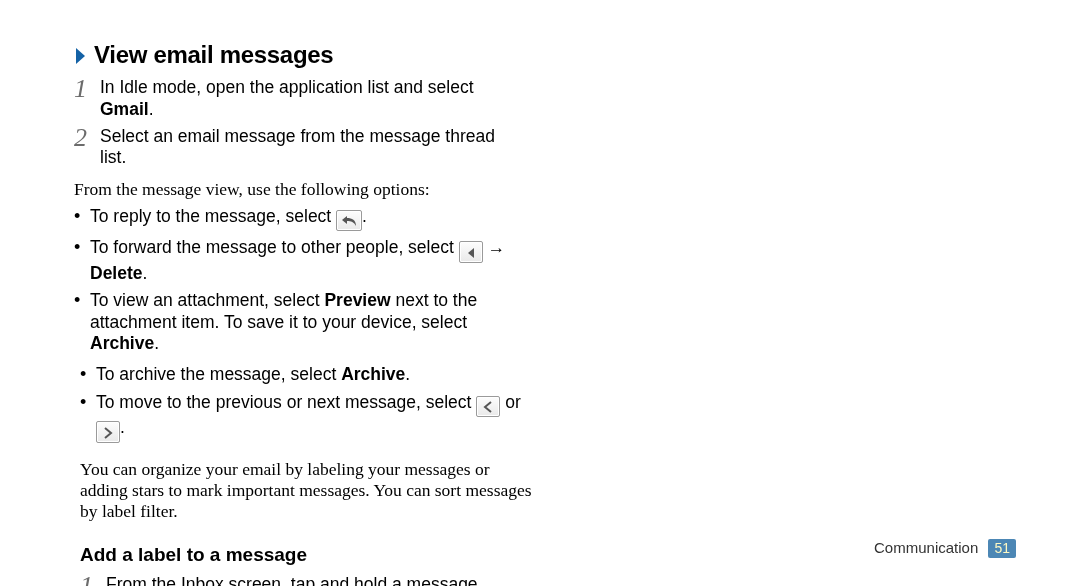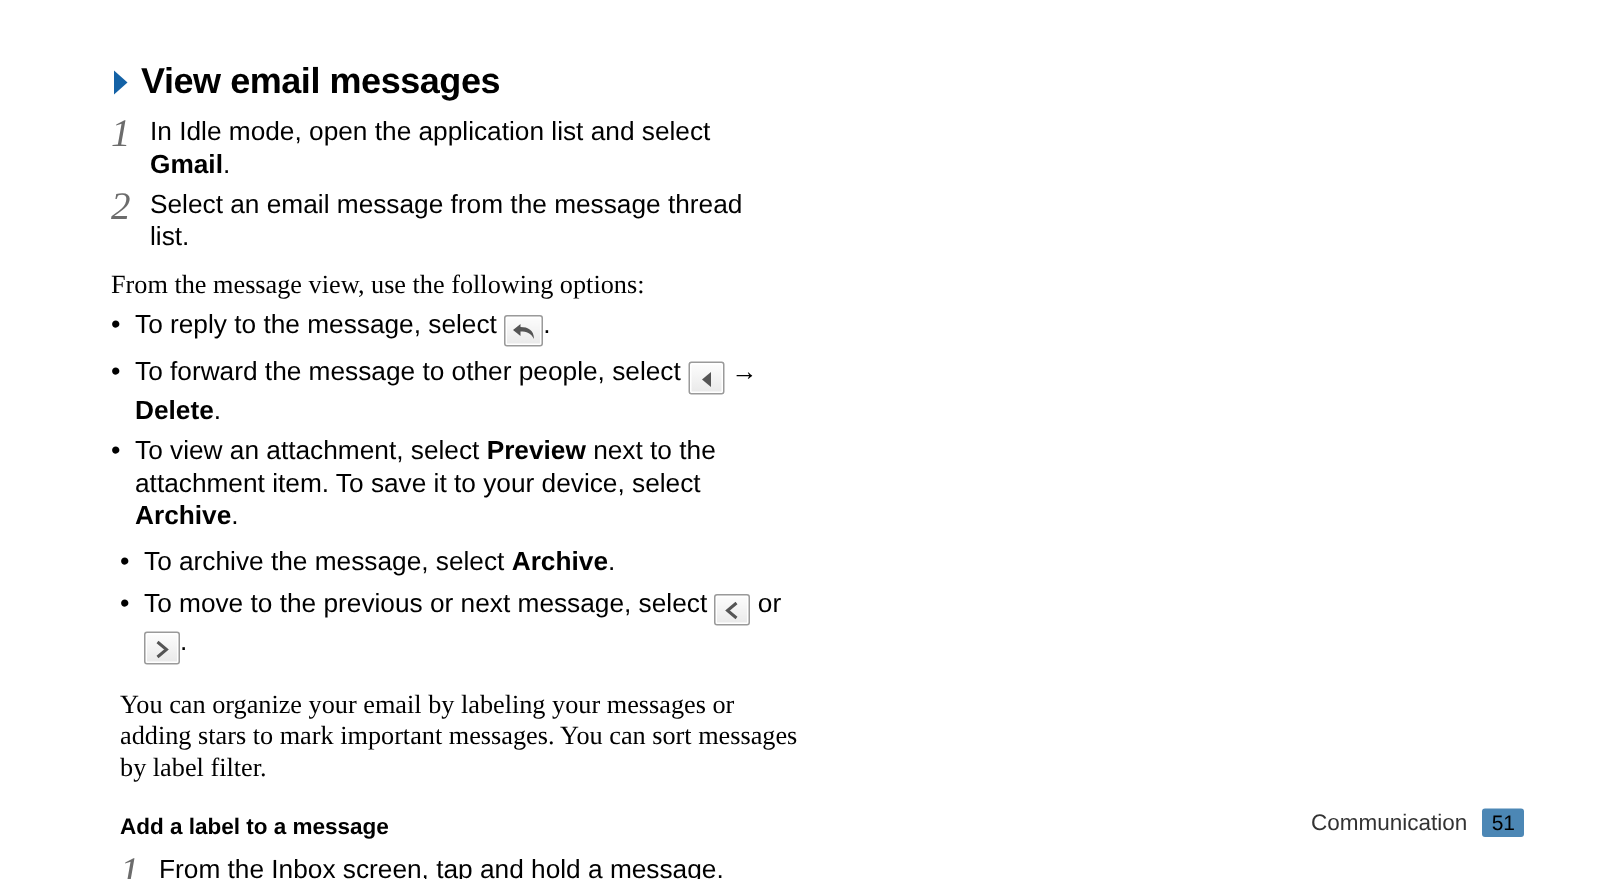--- a/index.html
+++ b/index.html
@@ -38,21 +38,21 @@
   }
   .chev svg { display: block; }
 
   h2.section {
     font-size: 24px;
     font-weight: 700;
     letter-spacing: -0.3px;
     margin: 0 0 6px 0;
   }
   h3.sub {
-    font-size: 15px;
+    font-size: 19px;
     font-weight: 700;
     margin: 20px 0 6px 0;
   }
 
   .numlist { margin: 0; padding: 0; }
   .numitem {
     display: flex;
     align-items: flex-start;
     margin: 4px 0 4px 0;
   }
@@ -114,21 +114,21 @@
   .footer {
     position: absolute;
     bottom: 28px;
     right: 64px;
     font-size: 15px;
     color: #333;
   }
   .footer .pageno {
     display: inline-block;
     background: #4c87b5;
-    color: #000000;
+    color: #fef9c3;
     padding: 1px 6px;
     border-radius: 2px;
     font-style: normal;
     margin-left: 6px;
     font-size: 14px;
   }
   .footer .chap { }
 </style>
 </head>
 <body>

